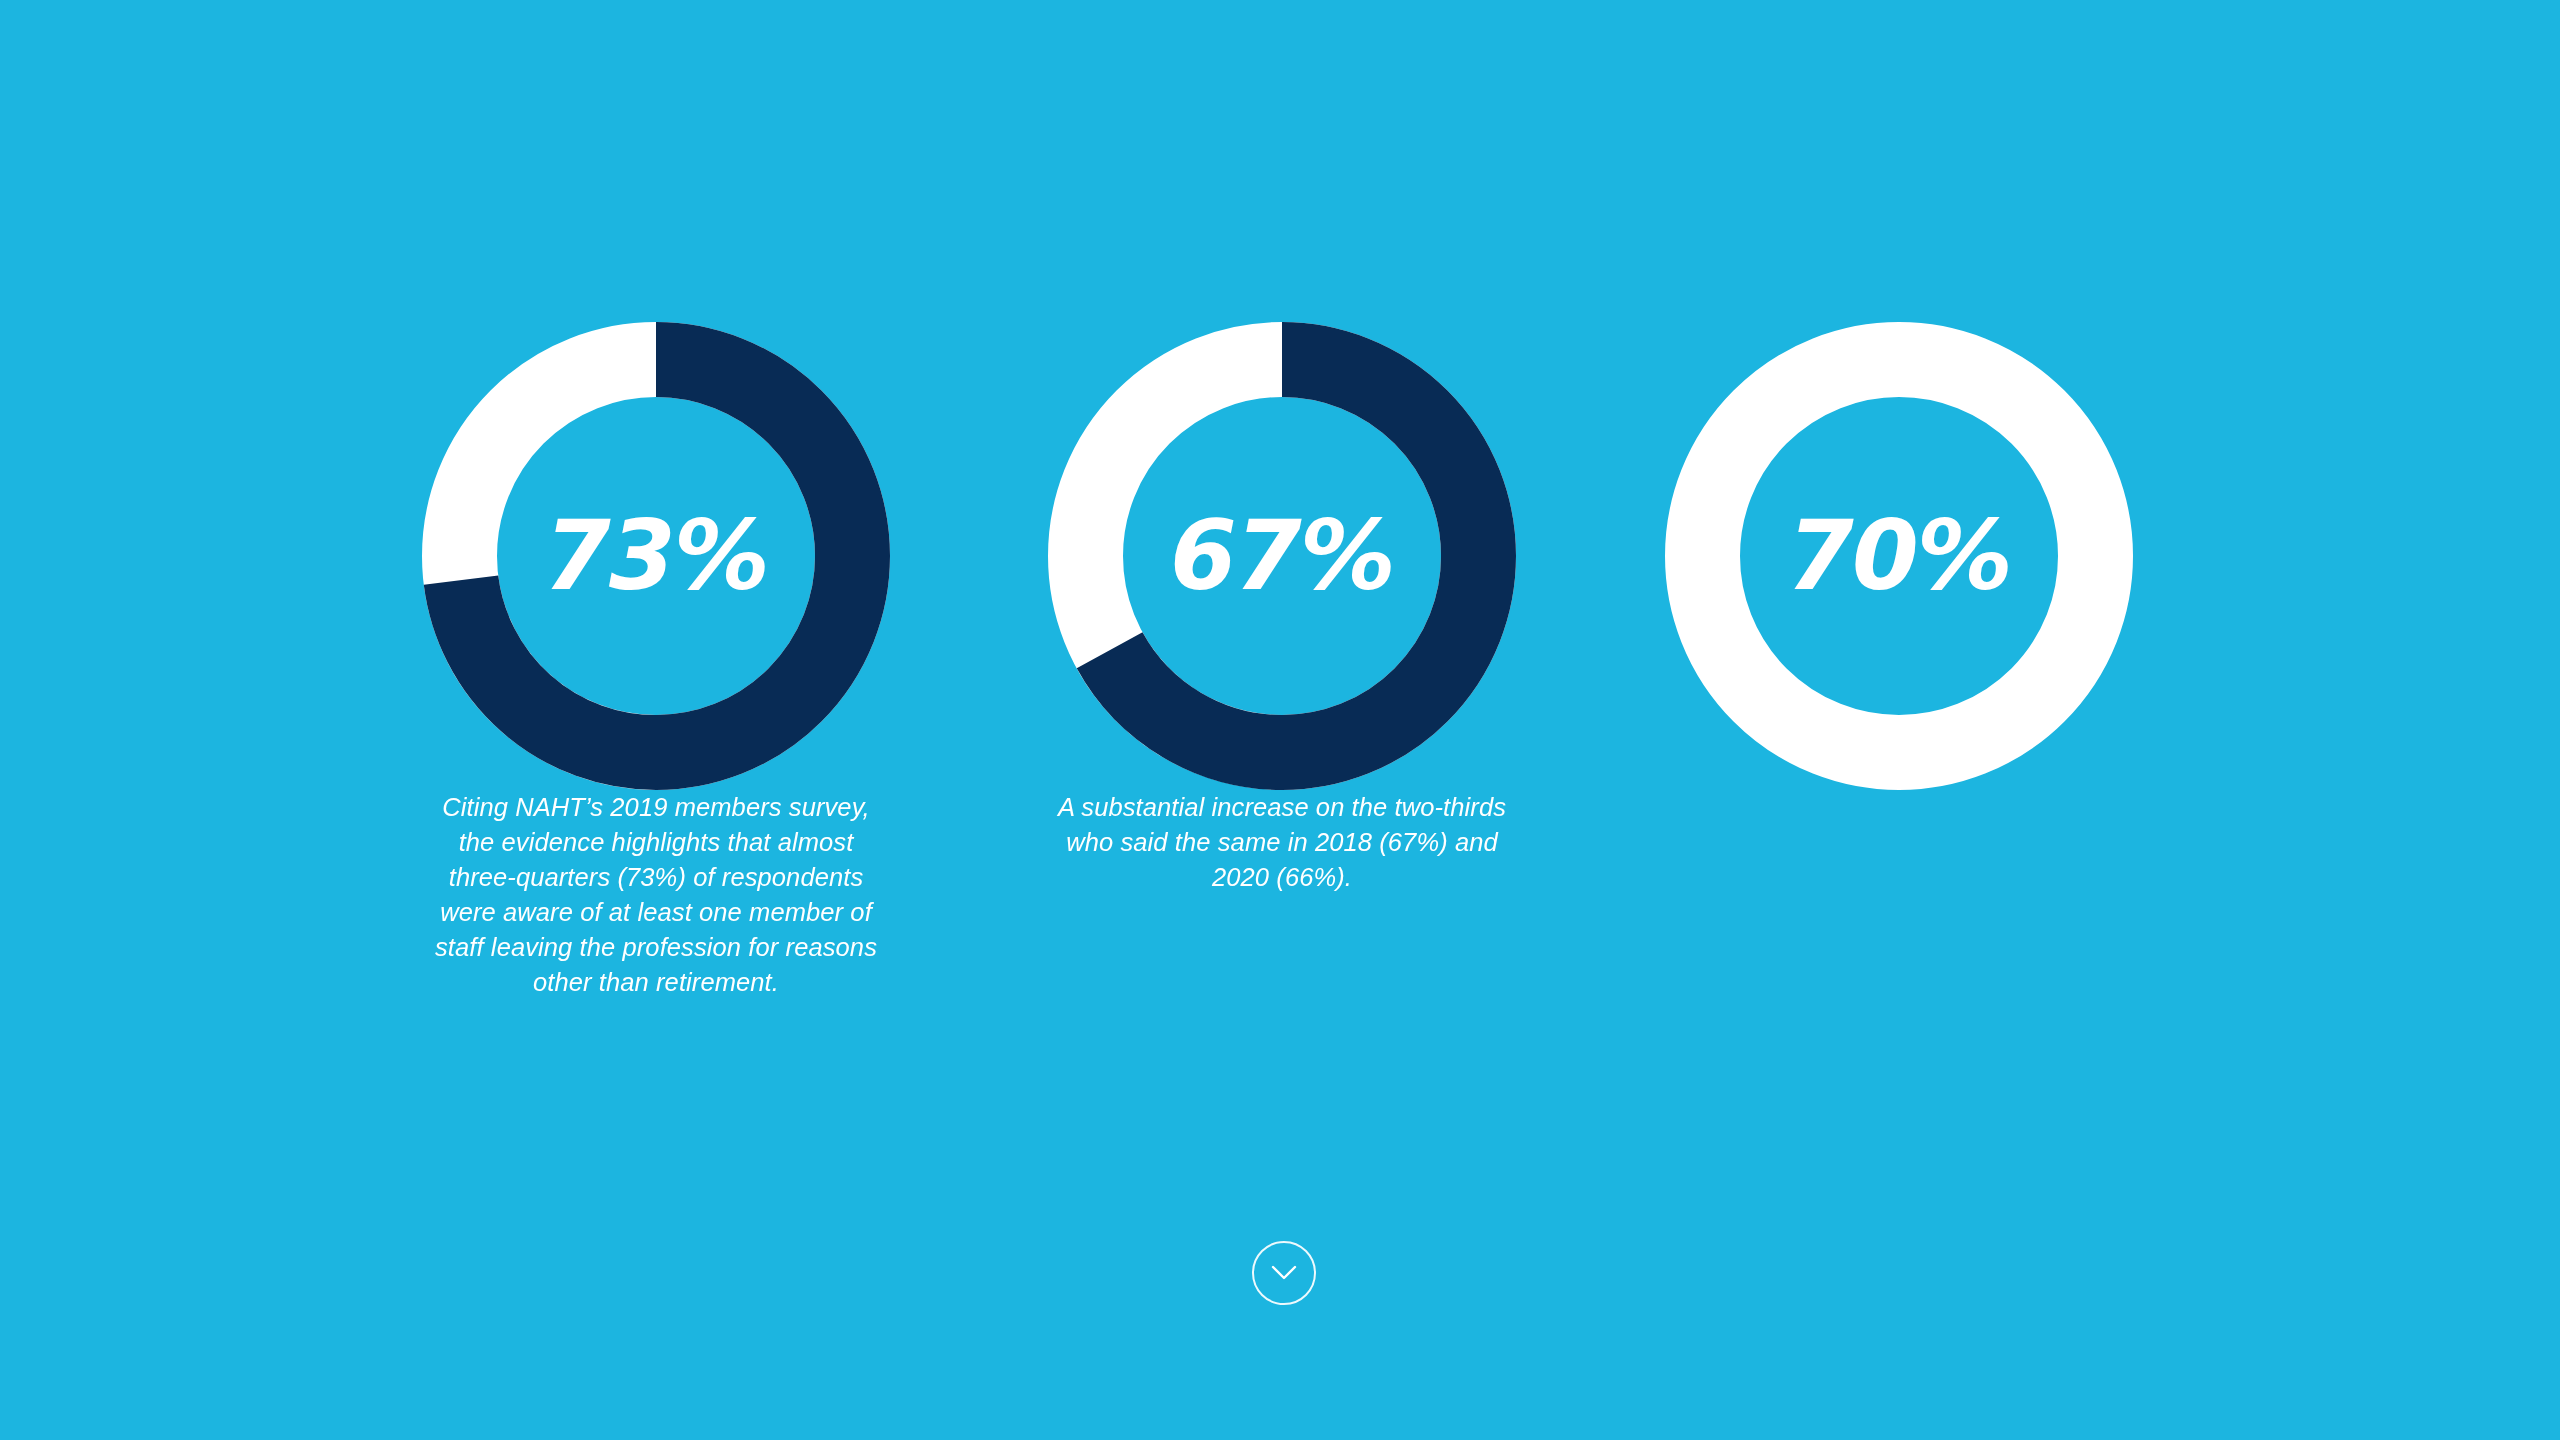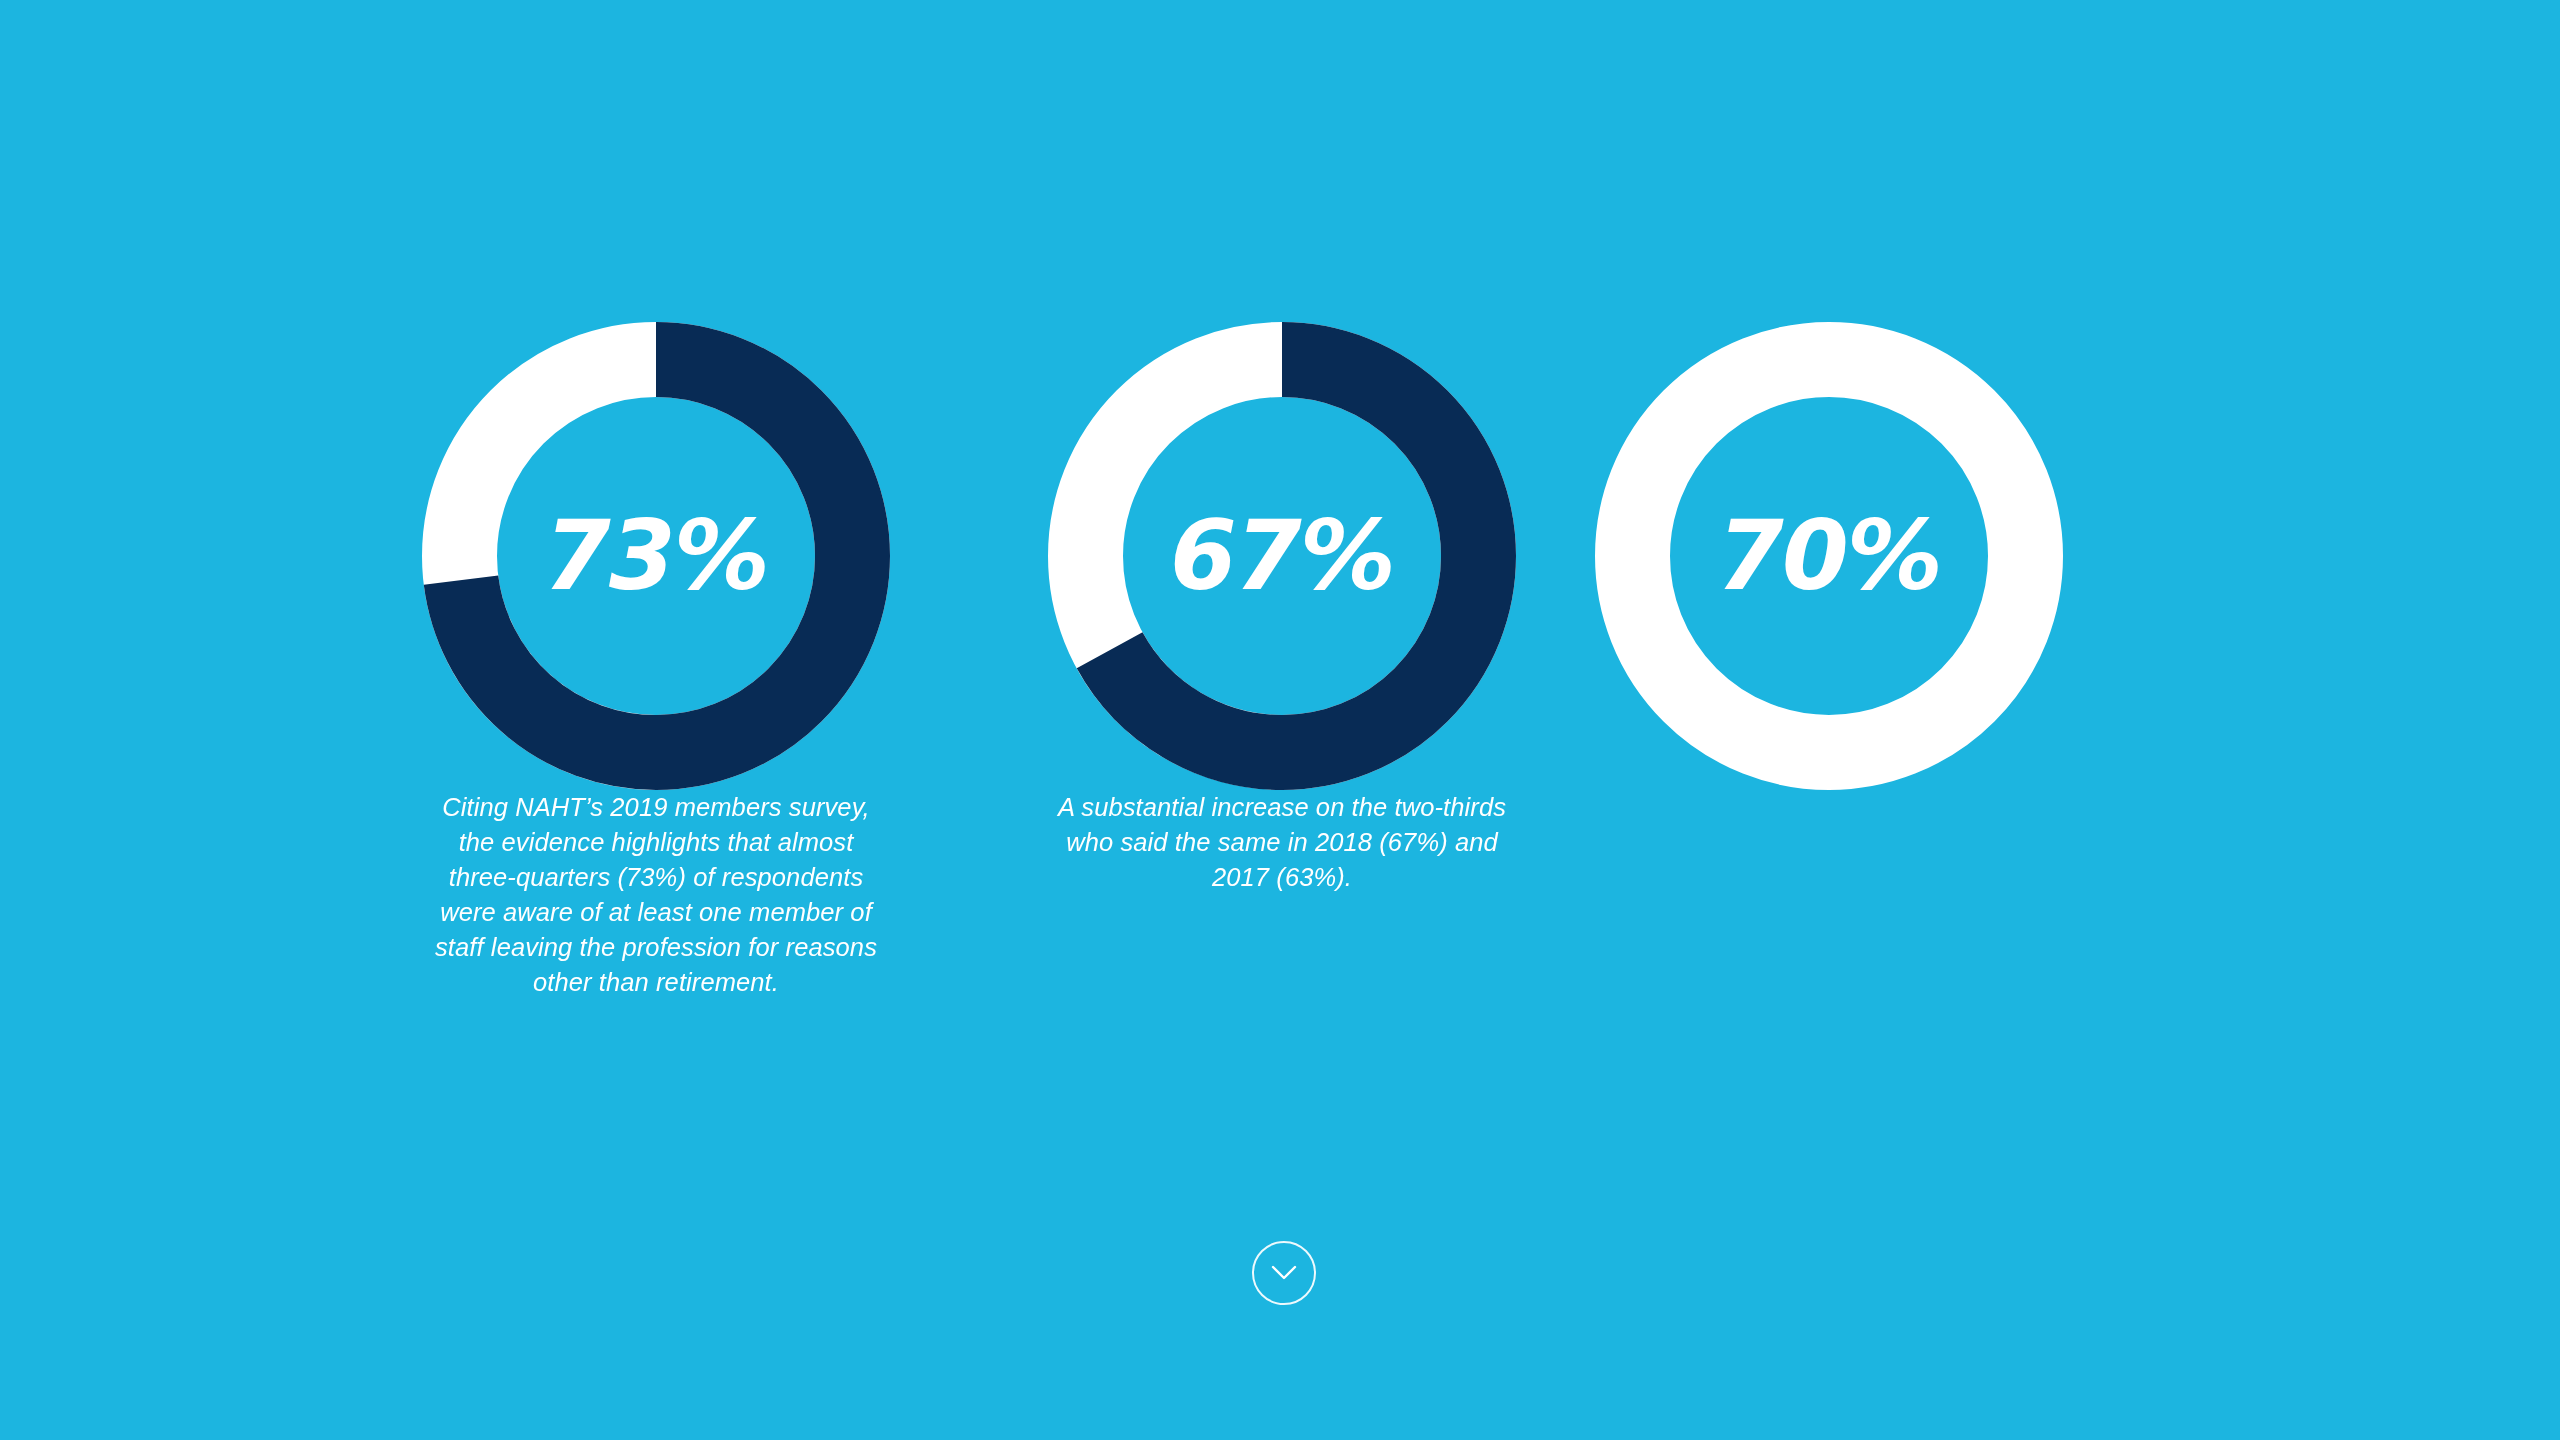--- a/index.html
+++ b/index.html
@@ -35,21 +35,21 @@
   }
 
   .stat-block {
     position:absolute;
     top:322px;
     width:468px;
   }
 
   .stat-block.b1 { left:422px; }
   .stat-block.b2 { left:1048px; }
-  .stat-block.b3 { left:1595px; }
+  .stat-block.b3 { left:1665px; }
 
   .donut {
     position:relative;
     width:468px;
     height:468px;
   }
 
   .donut svg {
     display:block;
     width:468px;
@@ -124,21 +124,21 @@
     </div>
 
     <div class="stat-block b2">
       <div class="donut">
         <svg viewBox="0 0 468 468">
           <circle cx="234" cy="234" r="196.5" fill="none" stroke="#FFFFFF" stroke-width="75"></circle>
           <circle class="arc" cx="234" cy="234" r="196.5" fill="none" stroke="#082B55" stroke-width="75" transform="rotate(-90 234 234)" stroke-dasharray="827.2127616167285 407.43315124406024"></circle>
         </svg>
         <div class="donut-label">67%</div>
       </div>
-      <div class="caption">A substantial increase on the two-thirds who said the same in 2018 (67%) and 2017 (63%).</div>
+      <div class="caption">A substantial increase on the two-thirds who said the same in 2018 (67%) and 2020 (66%).</div>
     </div>
 
     <div class="stat-block b3">
       <div class="donut">
         <svg viewBox="0 0 468 468">
           <circle cx="234" cy="234" r="196.5" fill="none" stroke="#FFFFFF" stroke-width="75"></circle>
           <circle class="arc" cx="234" cy="234" r="196.5" fill="none" stroke="#082B55" stroke-width="75" transform="rotate(-90 234 234)" stroke-dasharray="0 1234.6459128607887" stroke-opacity="0"></circle>
         </svg>
         <div class="donut-label">70%</div>
       </div>

